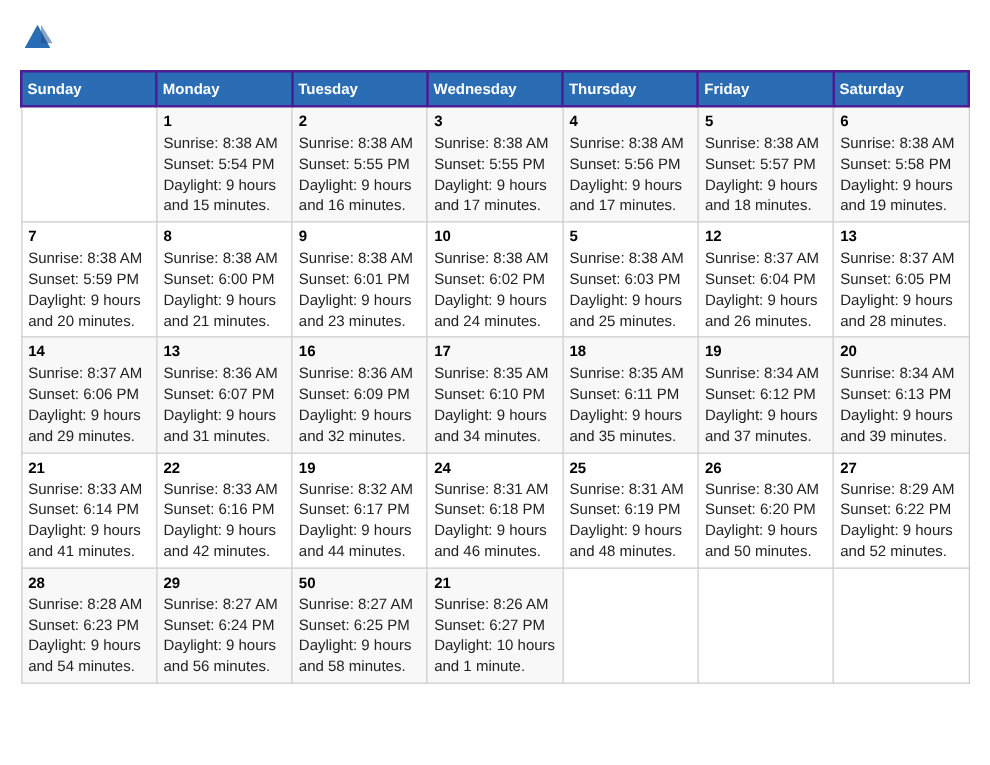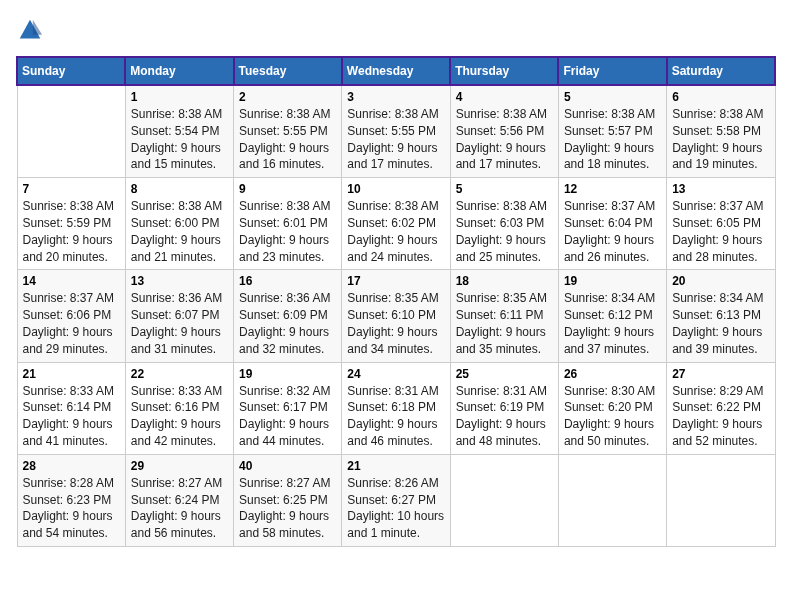--- a/index.html
+++ b/index.html
@@ -318,21 +318,21 @@
 and 54 minutes.</div>
         </td>
         <td>
           <span class="day-num">29</span>
           <div class="cell-text" style="white-space: pre-line;">Sunrise: 8:27 AM
 Sunset: 6:24 PM
 Daylight: 9 hours
 and 56 minutes.</div>
         </td>
         <td>
-          <span class="day-num">40</span>
+          <span class="day-num">50</span>
           <div class="cell-text" style="white-space: pre-line;">Sunrise: 8:27 AM
 Sunset: 6:25 PM
 Daylight: 9 hours
 and 58 minutes.</div>
         </td>
         <td>
           <span class="day-num">21</span>
           <div class="cell-text" style="white-space: pre-line;">Sunrise: 8:26 AM
 Sunset: 6:27 PM
 Daylight: 10 hours

